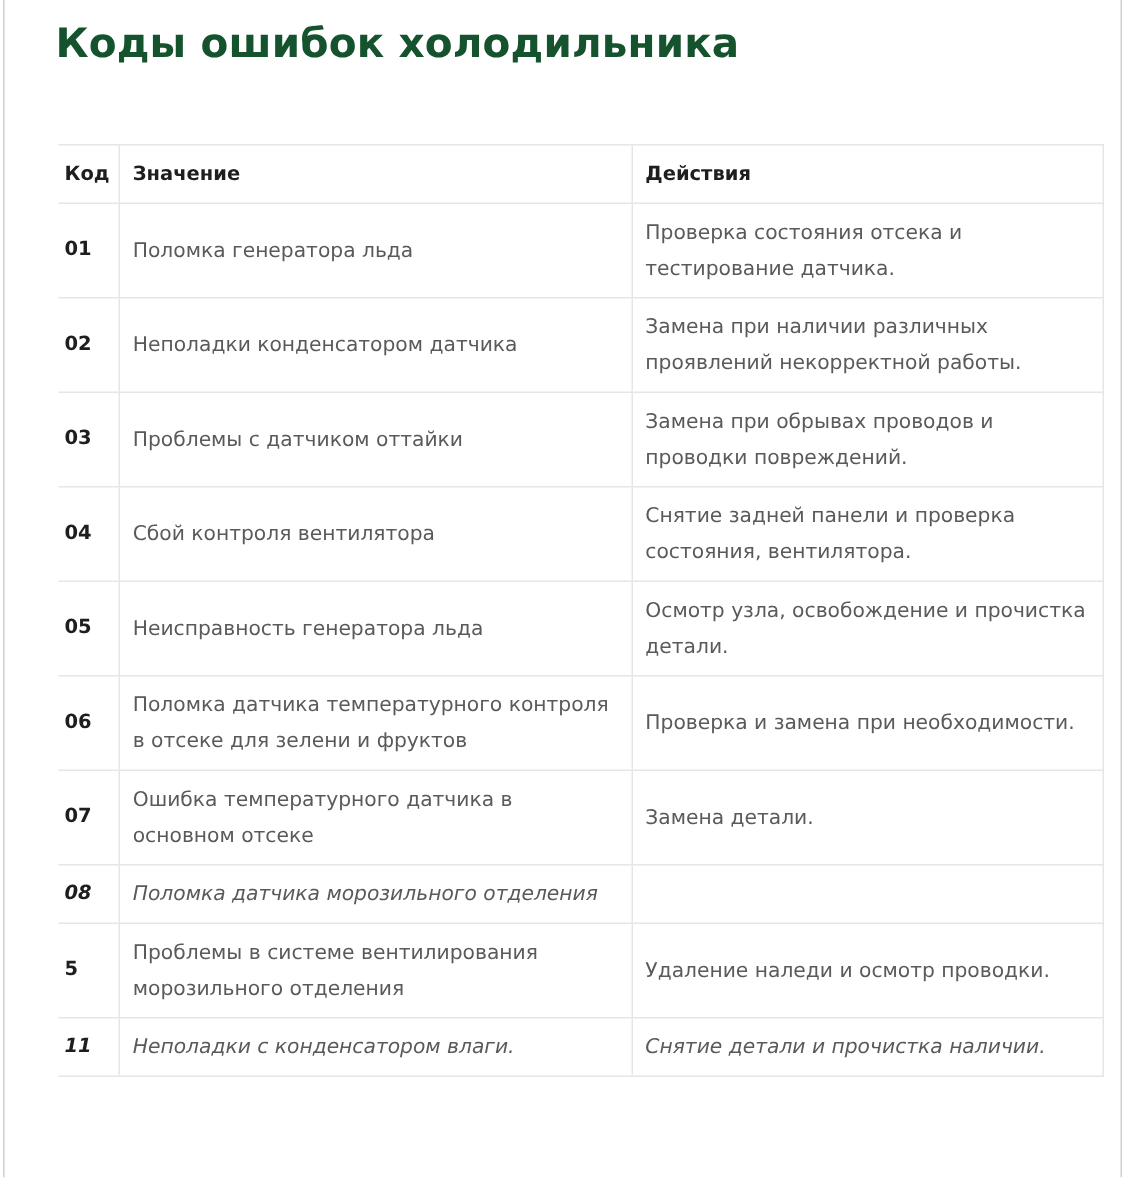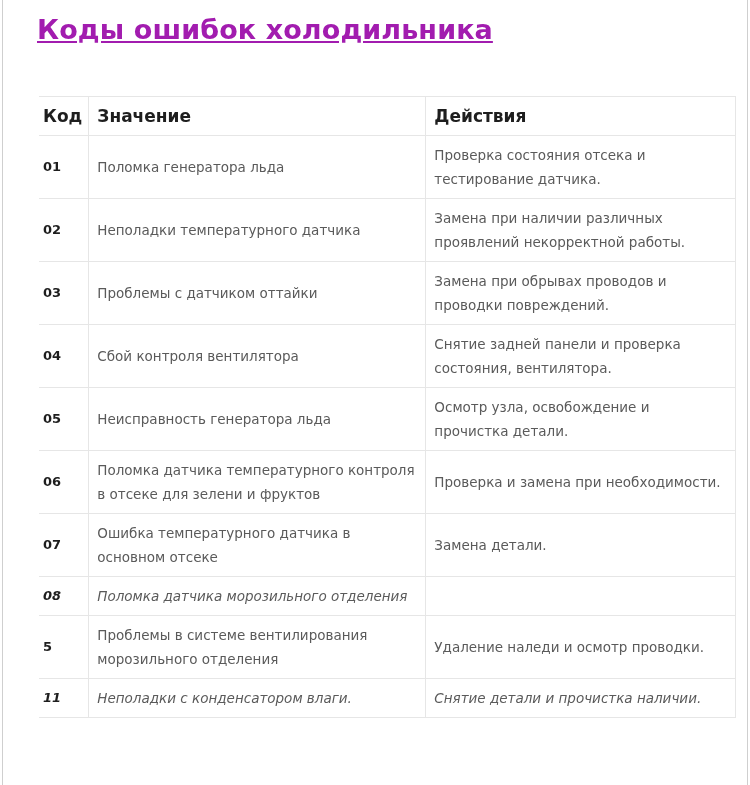--- a/index.html
+++ b/index.html
@@ -21,24 +21,23 @@
       height: 785px;
       border-left: 1px solid #cfcfcf;
       border-right: 1px solid #cfcfcf;
     }
     .title {
       position: absolute;
       left: 37px;
       top: 14px;
       font-size: 27px;
       font-weight: bold;
-      color: #a21caf;
+      color: #14532d;
       letter-spacing: 0.1px;
       white-space: nowrap;
-      text-decoration: underline;
     }
     table.codes {
       position: absolute;
       left: 39px;
       top: 96px;
       width: 697px;
       border-collapse: collapse;
       font-size: 13.5px;
     }
     table.codes th, table.codes td {
@@ -51,21 +50,21 @@
     table.codes th:first-child, table.codes td:first-child {
       border-left: none;
     }
     table.codes th:last-child, table.codes td:last-child {
       border-right: 1px solid #e6e6e6;
     }
     table.codes th {
       height: 39px;
       font-weight: bold;
       color: #1e1e1e;
-      font-size: 17px;
+      font-size: 13px;
       padding: 0 8px;
     }
     table.codes th.col-code { padding-left: 4px; padding-right: 6px; }
     table.codes td {
       color: #5a5a5a;
       line-height: 24px;
       padding: 7px 8px;
     }
     table.codes td.code {
       font-weight: bold;
@@ -100,21 +99,21 @@
     </tr>
   </thead>
   <tbody>
     <tr>
       <td class="code">01</td>
       <td>Поломка генератора льда</td>
       <td>Проверка состояния отсека и тестирование датчика.</td>
     </tr>
     <tr>
       <td class="code">02</td>
-      <td>Неполадки температурного датчика</td>
+      <td>Неполадки конденсатором датчика</td>
       <td>Замена при наличии различных проявлений некорректной работы.</td>
     </tr>
     <tr>
       <td class="code">03</td>
       <td>Проблемы с датчиком оттайки</td>
       <td>Замена при обрывах проводов и проводки повреждений.</td>
     </tr>
     <tr>
       <td class="code">04</td>
       <td>Сбой контроля вентилятора</td>

